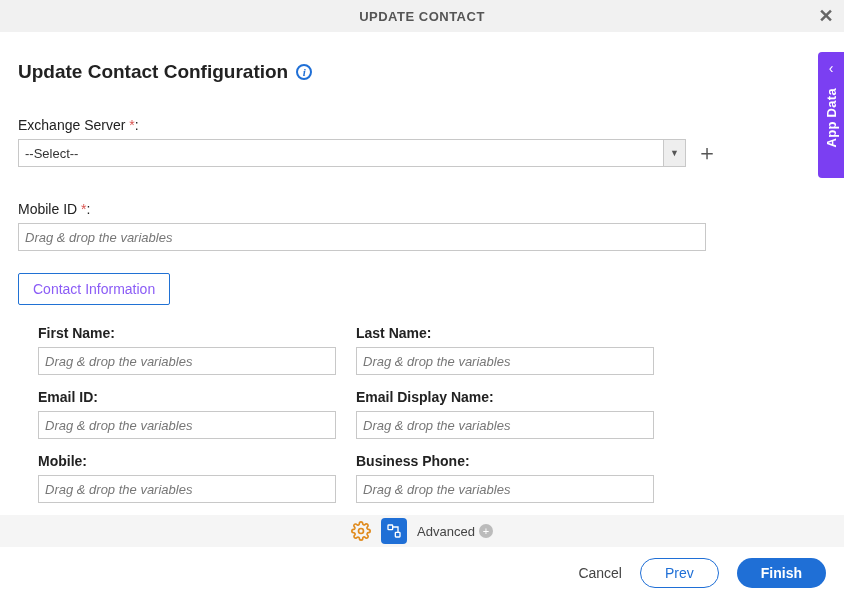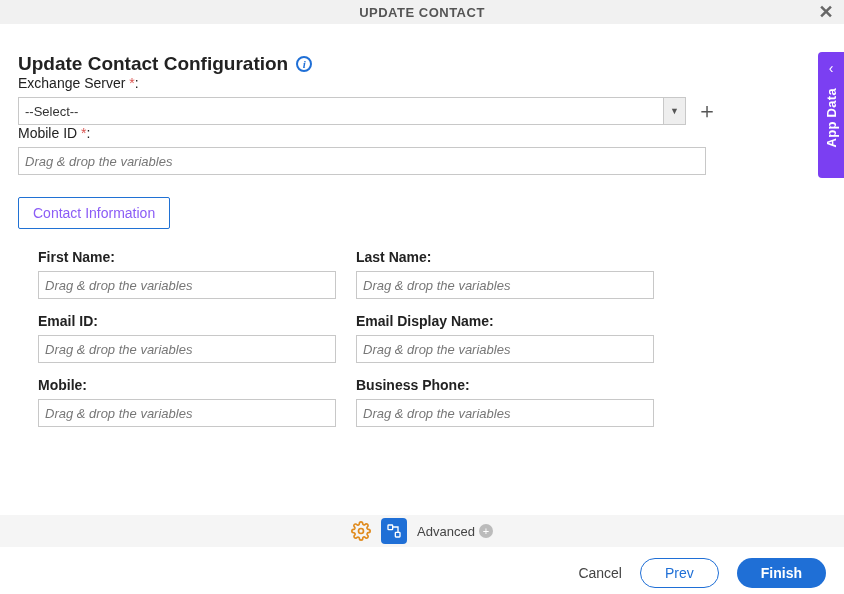--- a/index.html
+++ b/index.html
@@ -1,19 +1,19 @@
 <!DOCTYPE html>
 <html><head>
 <meta charset="utf-8">
 <style>
   * { box-sizing: border-box; margin: 0; padding: 0; }
   html, body { width: 844px; height: 594px; font-family: Arial, Helvetica, sans-serif; background: #fff; overflow: hidden; }
   
   .header {
-    height: 24px;
+    height: 32px;
     background: #f1f1f1;
     display: flex;
     align-items: center;
     justify-content: center;
     position: relative;
     font-size: 13px;
     font-weight: 600;
     color: #555;
     letter-spacing: 0.5px;
   }
@@ -48,21 +48,21 @@
     display: inline-flex;
     align-items: center;
     justify-content: center;
     font-size: 11px;
     color: #1f6fd6;
     font-family: Georgia, serif;
     font-style: italic;
     font-weight: bold;
   }
 
-  .field-block { margin-top: 0; }
+  .field-block { margin-top: 34px; }
   .field-label {
     font-size: 14px;
     color: #222;
     margin-bottom: 6px;
     display: block;
   }
   .req { color: #d9534f; }
 
   .select-wrap {
     display: flex;

